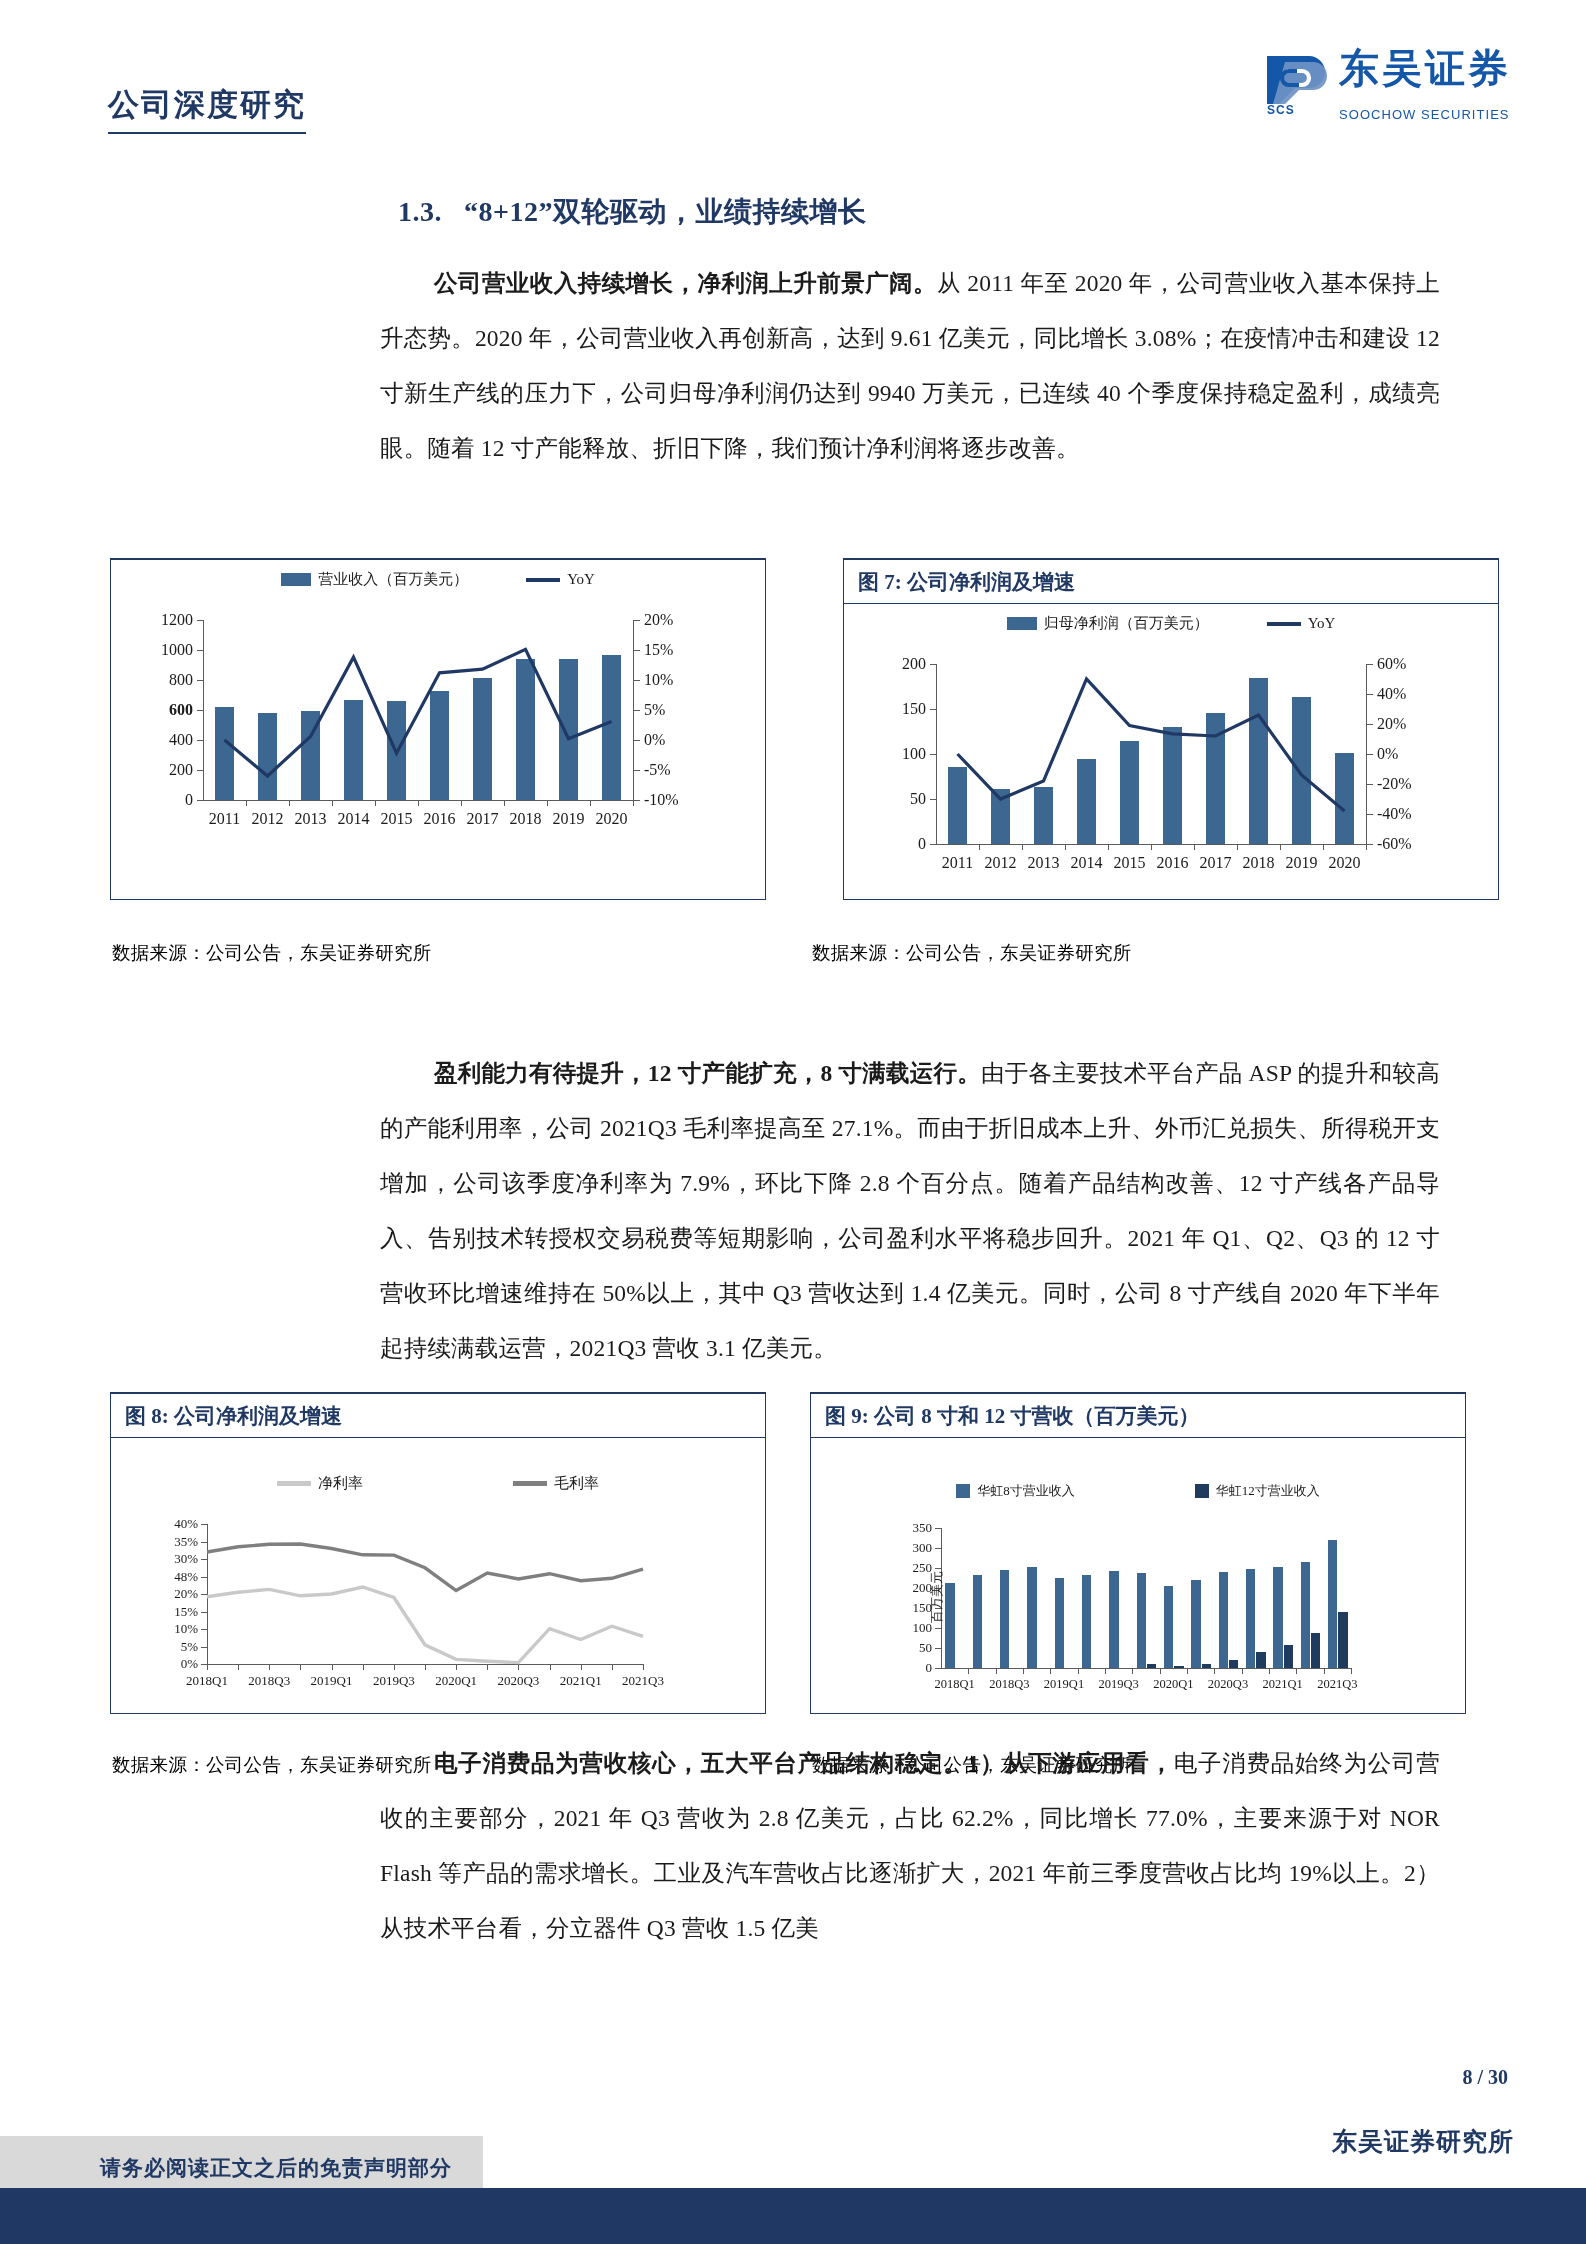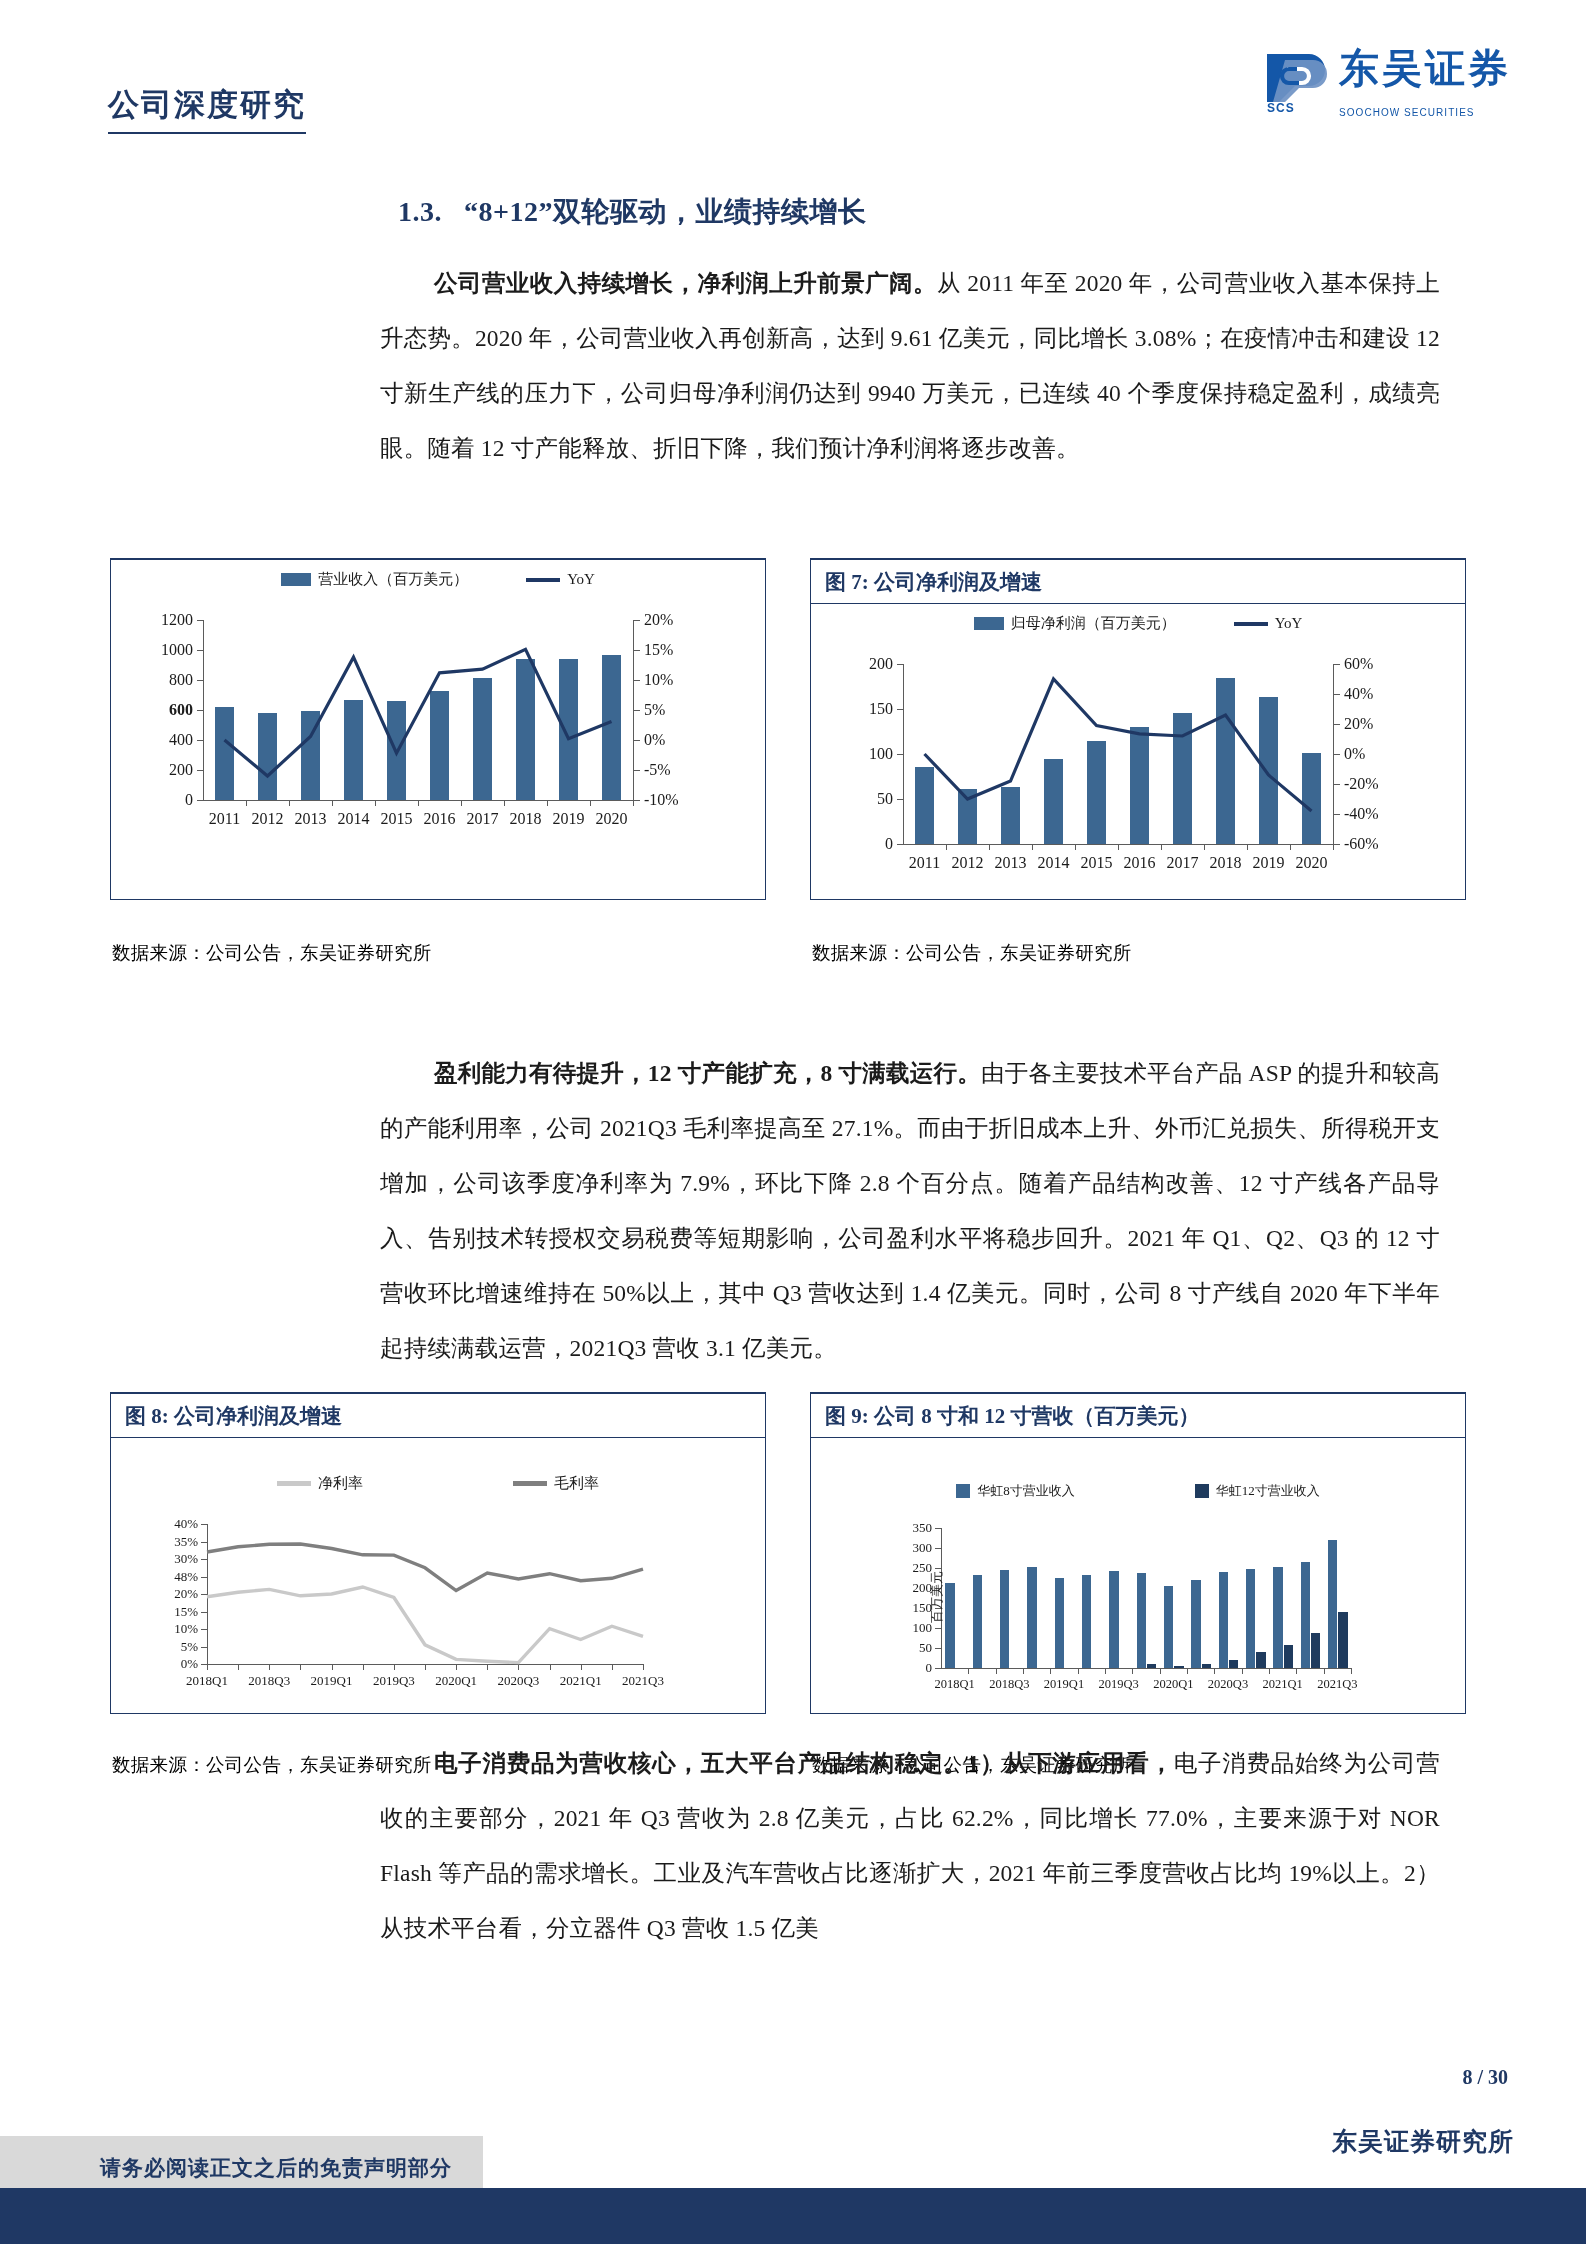--- a/index.html
+++ b/index.html
@@ -26,21 +26,21 @@
     position:absolute; right:75px; top:48px;
     display:flex; align-items:center; gap:12px;
   }
   .logo-mark{ width:62px; height:62px; position:relative; }
   .logo-text{ display:flex; flex-direction:column; line-height:1; }
   .logo-cn{
     font-size:40px; font-weight:bold; color:#1457a8; letter-spacing:3px;
     font-family:"Liberation Sans","DejaVu Sans",sans-serif;
   }
   .logo-en{
-    font-size:10px; color:#1457a8; letter-spacing:1.05px; margin-top:20px;
+    font-size:13px; color:#1457a8; letter-spacing:1.05px; margin-top:20px;
     font-family:"Liberation Sans","DejaVu Sans",sans-serif;
   }
   .logo-scs{
     position:absolute; left:2px; bottom:-1px;
     font-size:12px; font-weight:bold; color:#1457a8; letter-spacing:1px;
     font-family:"Liberation Sans","DejaVu Sans",sans-serif;
   }
 
   
   .sec-heading{
@@ -241,21 +241,21 @@
           <div class="xtickmark" style="left:522px; top:240px;"></div>
           <svg class="lineoverlay" width="656" height="296">
             <path d="M113.5 180.0 L156.5 216.0 L199.5 176.4 L242.5 97.2 L285.5 193.2 L328.5 112.8 L371.5 109.2 L414.5 89.4 L457.5 178.8 L500.5 161.4 " fill="none" stroke="#1f3864" stroke-width="3.2"></path>
           </svg>
         </div>
     </div>
   </div>
 </div>
 <div class="fig-src" style="left:112px; top:940px;">数据来源：公司公告，东吴证券研究所</div>
 
-<div class="figframe" style="left:810px; top:558px; width:656px; height:342px;">
+<div class="figframe" style="left:843px; top:558px; width:656px; height:342px;">
   <div class="captionbar">图 7: 公司净利润及增速</div>
   <div class="plotarea" style="height:296px;">
     <div class="chart" id="chart-fig7">
       <div class="legend">
         <span class="item">
           <i class="swatch-bar"></i>
           <span>归母净利润（百万美元）</span>
         </span>
         <span class="item">
           <i class="swatch-line"></i>

